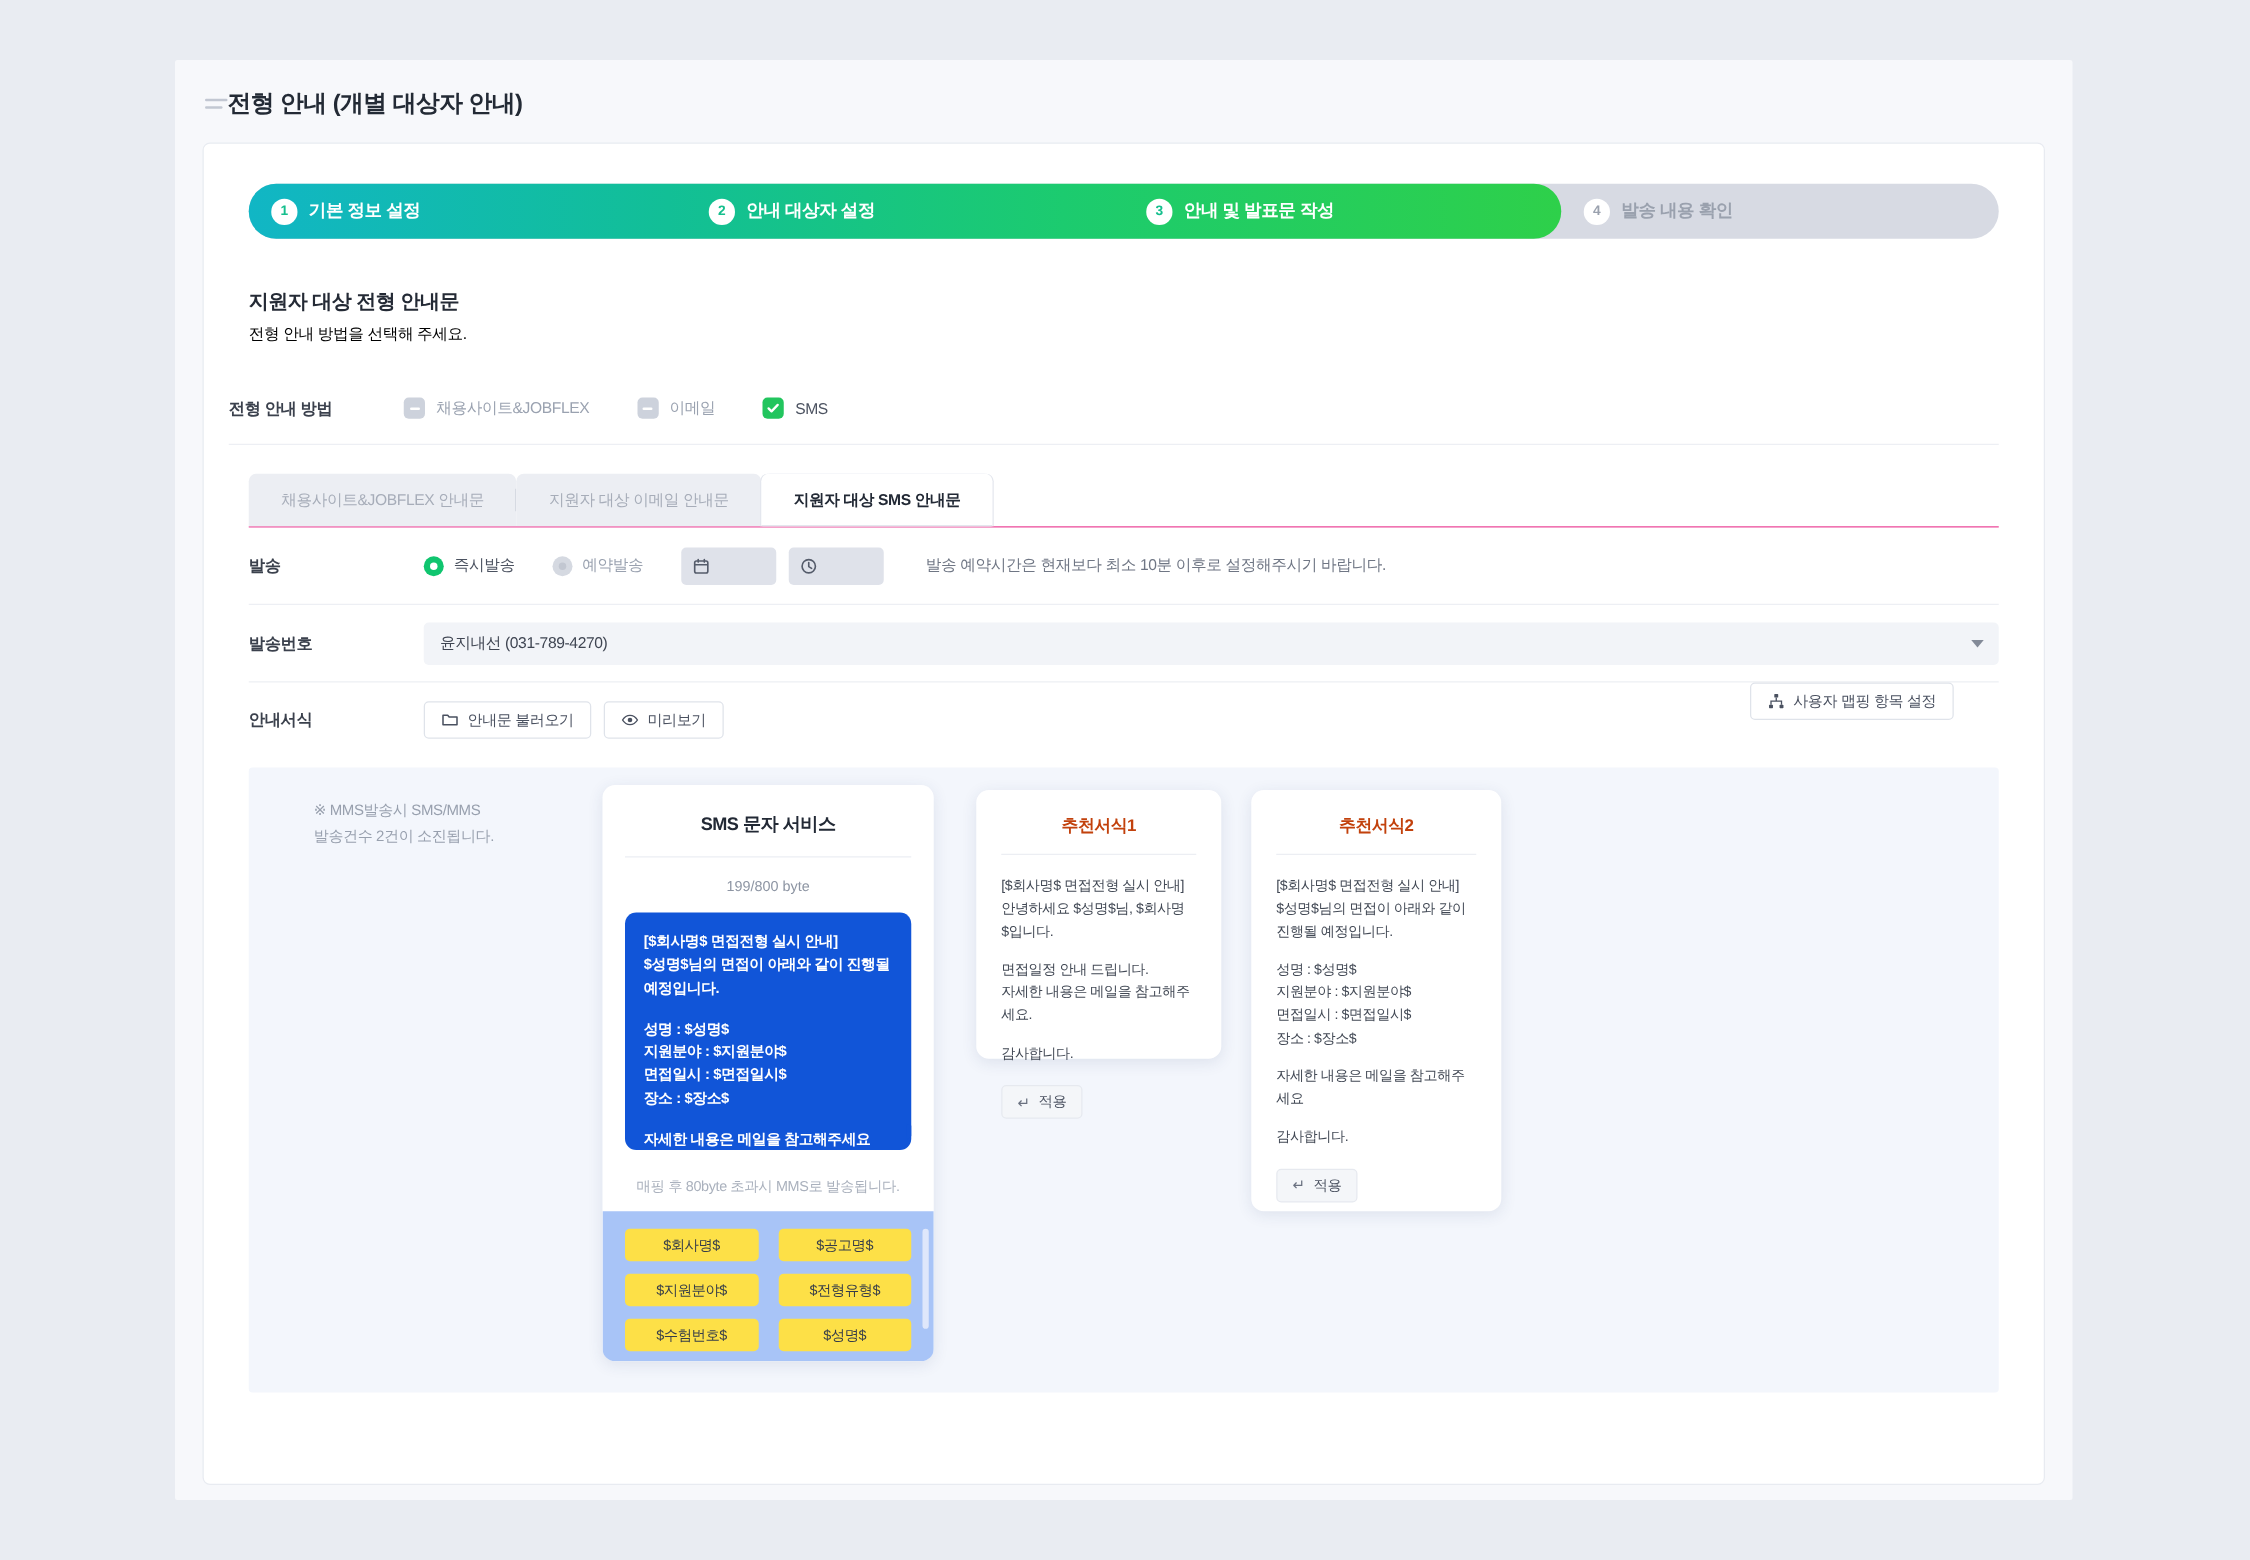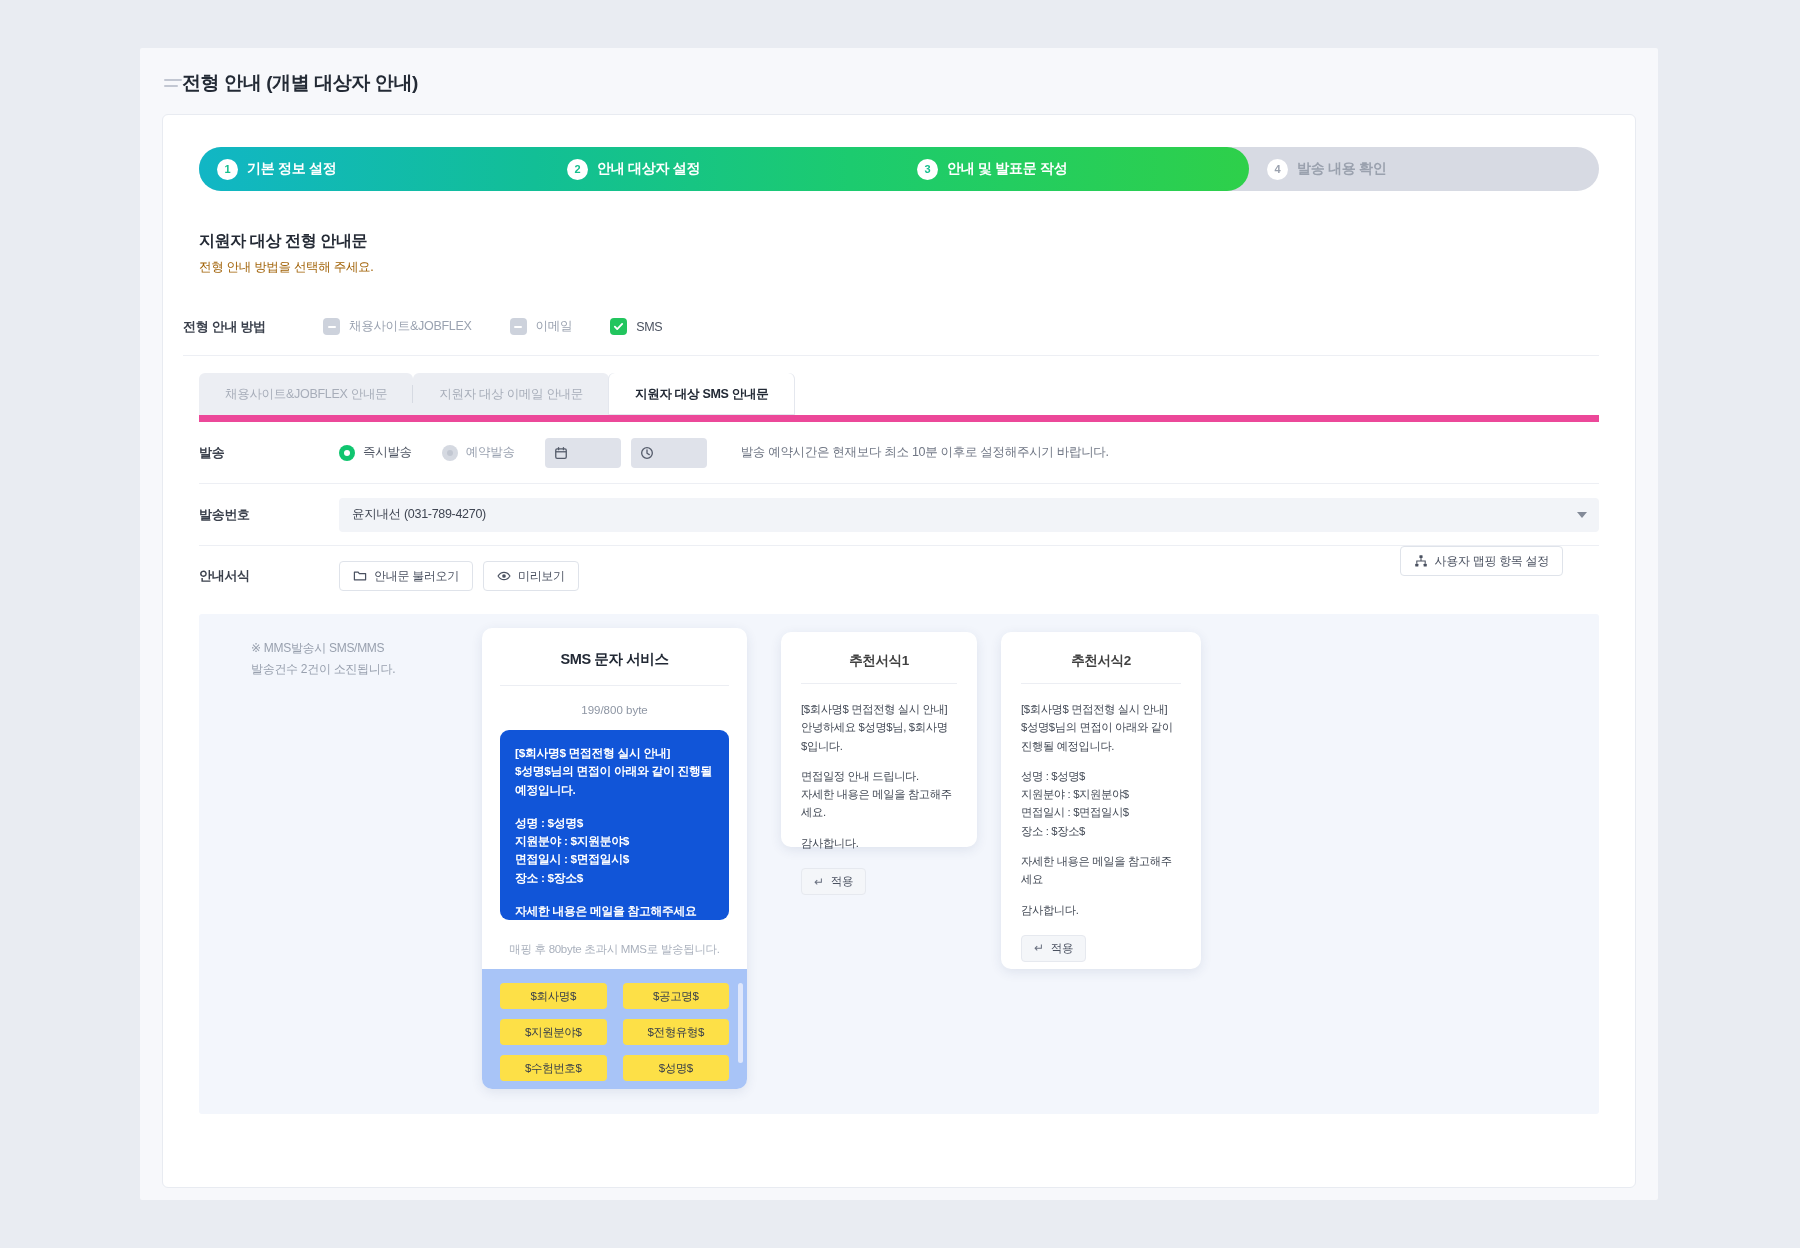--- a/index.html
+++ b/index.html
@@ -82,21 +82,21 @@
   }
   .step-label { font-size: 14px; font-weight: 700; color: #ffffff; letter-spacing: -0.3px; }
   .step.inactive .step-num { background: #ffffff; color: #9aa1ae; }
   .step.inactive .step-label { color: #9aa1ae; }
 
   
   .section-head {
     padding: 40px 0 0 36px;
   }
   .section-title { font-size: 16px; font-weight: 700; color: #242a35; letter-spacing: -0.4px; }
-  .section-sub { font-size: 12.5px; color: #a16207; margin-top: 7px; letter-spacing: -0.3px; }
+  .section-sub { font-size: 12.5px; color: #000000; margin-top: 7px; letter-spacing: -0.3px; }
 
   
   .frow {
     display: flex; align-items: center;
     margin: 0 36px;
     border-bottom: 1px solid #edeff4;
     min-height: 56px;
   }
   .frow.noborder { border-bottom: none; }
   .frow-label {
@@ -118,21 +118,21 @@
   .cbox.on { background: #22c55e; }
   .cbox.on svg { width: 11px; height: 11px; display: block; }
   .cbox-label { font-size: 12.5px; color: #4b5260; letter-spacing: -0.3px; }
   .cbox-item.disabled .cbox-label { color: #9aa2b0; }
 
   
   .tabs {
     display: flex; align-items: flex-end;
     margin: 24px 36px 0 36px;
     height: 42px;
-    border-bottom: 7px solid #ec4899;
+    border-bottom: 1px solid #ec4899;
     text-align: right;
   }
   .tab {
     display: flex; align-items: center; justify-content: center;
     height: 42px; padding: 0 26px;
     font-size: 12.5px; letter-spacing: -0.3px;
     background: #eceef3; color: #a7adb9;
     border-radius: 6px 6px 0 0;
     position: relative;
   }
@@ -284,21 +284,21 @@
     position: absolute;
     background: #ffffff;
     border-radius: 10px;
     box-shadow: 0 3px 12px rgba(40,60,110,.10);
     padding: 20px 20px 20px 20px;
   }
   .rec1 { left: 582px; top: 18px; width: 196px; height: 215px; }
   .rec2 { left: 802px; top: 18px; width: 200px; height: 337px; }
   .rec-title {
     text-align: center; font-size: 13.5px; font-weight: 700;
-    color: #404040; letter-spacing: -0.4px;
+    color: #c2410c; letter-spacing: -0.4px;
     padding-bottom: 13px;
   }
   .rec-rule { height: 1px; background: #eceef3; margin: 0 0 16px 0; }
   .rec-body { font-size: 11.3px; color: #424955; line-height: 1.62; letter-spacing: -0.35px; }
   .rec-body .sp { height: 12px; }
   .apply-btn {
     margin-top: 16px;
     display: inline-flex; align-items: center; gap: 7px;
     height: 27px; padding: 0 12px;
     background: #f4f6f9; border: 1px solid #e6e9ef;

